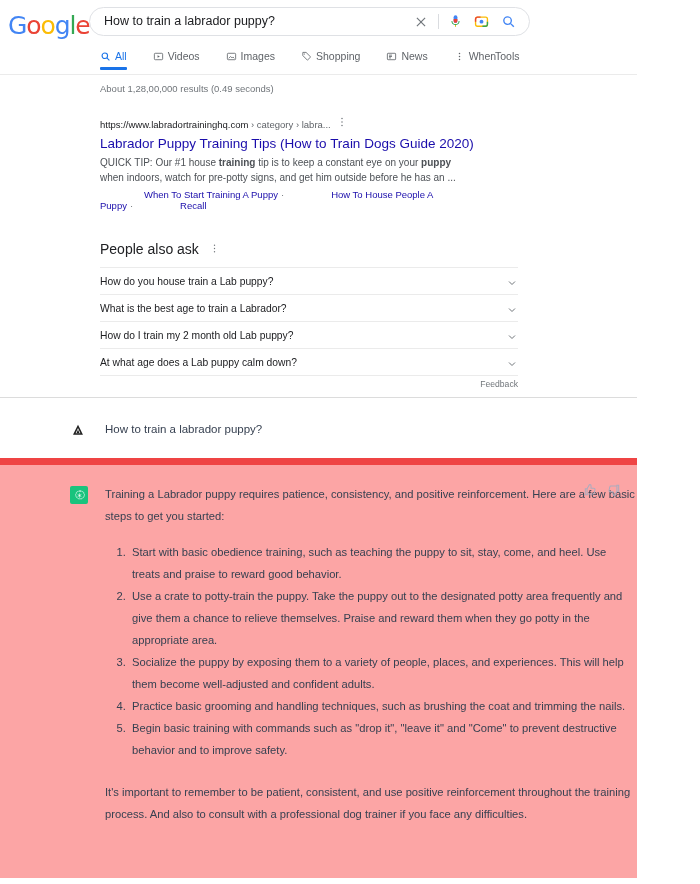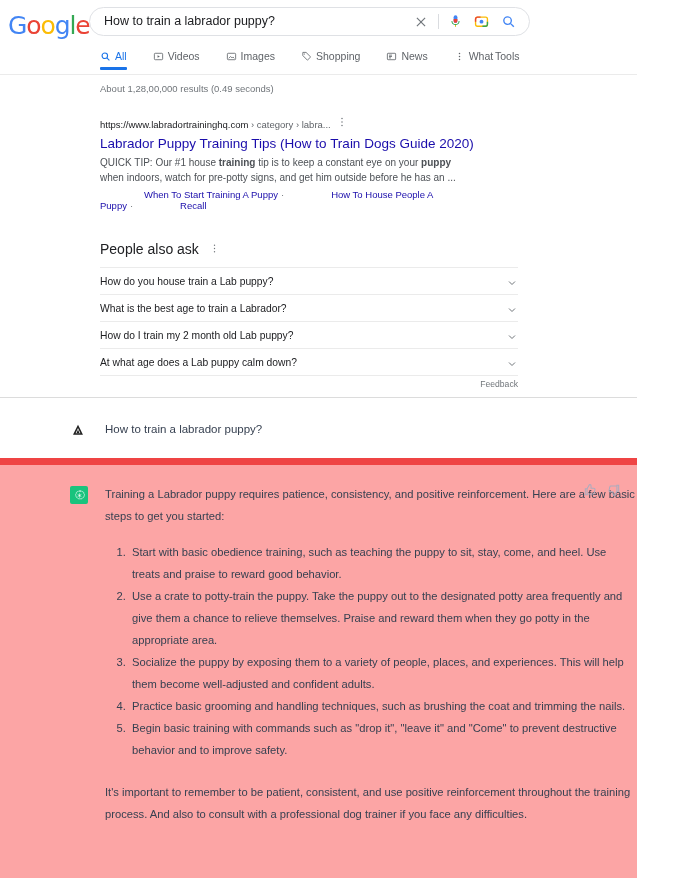--- a/index.html
+++ b/index.html
@@ -233,21 +233,21 @@
         <span>News</span>
       </div>
       <div class="tab">
         <span>
           <svg viewBox="0 0 24 24" width="11" height="11" fill="#5f6368">
             <circle cx="12" cy="5.5" r="1.6"></circle>
               <circle cx="12" cy="12" r="1.6"></circle>
               <circle cx="12" cy="18.5" r="1.6"></circle>
           </svg>
         </span>
-        <span>What</span>
+        <span>When</span>
       </div>
     </div>
 
     <div class="tools">Tools</div>
     <div class="header-rule"></div>
   </div>
 
   <div class="results">
 
     <div class="stats">About 1,28,00,000 results (0.49 seconds)</div>

